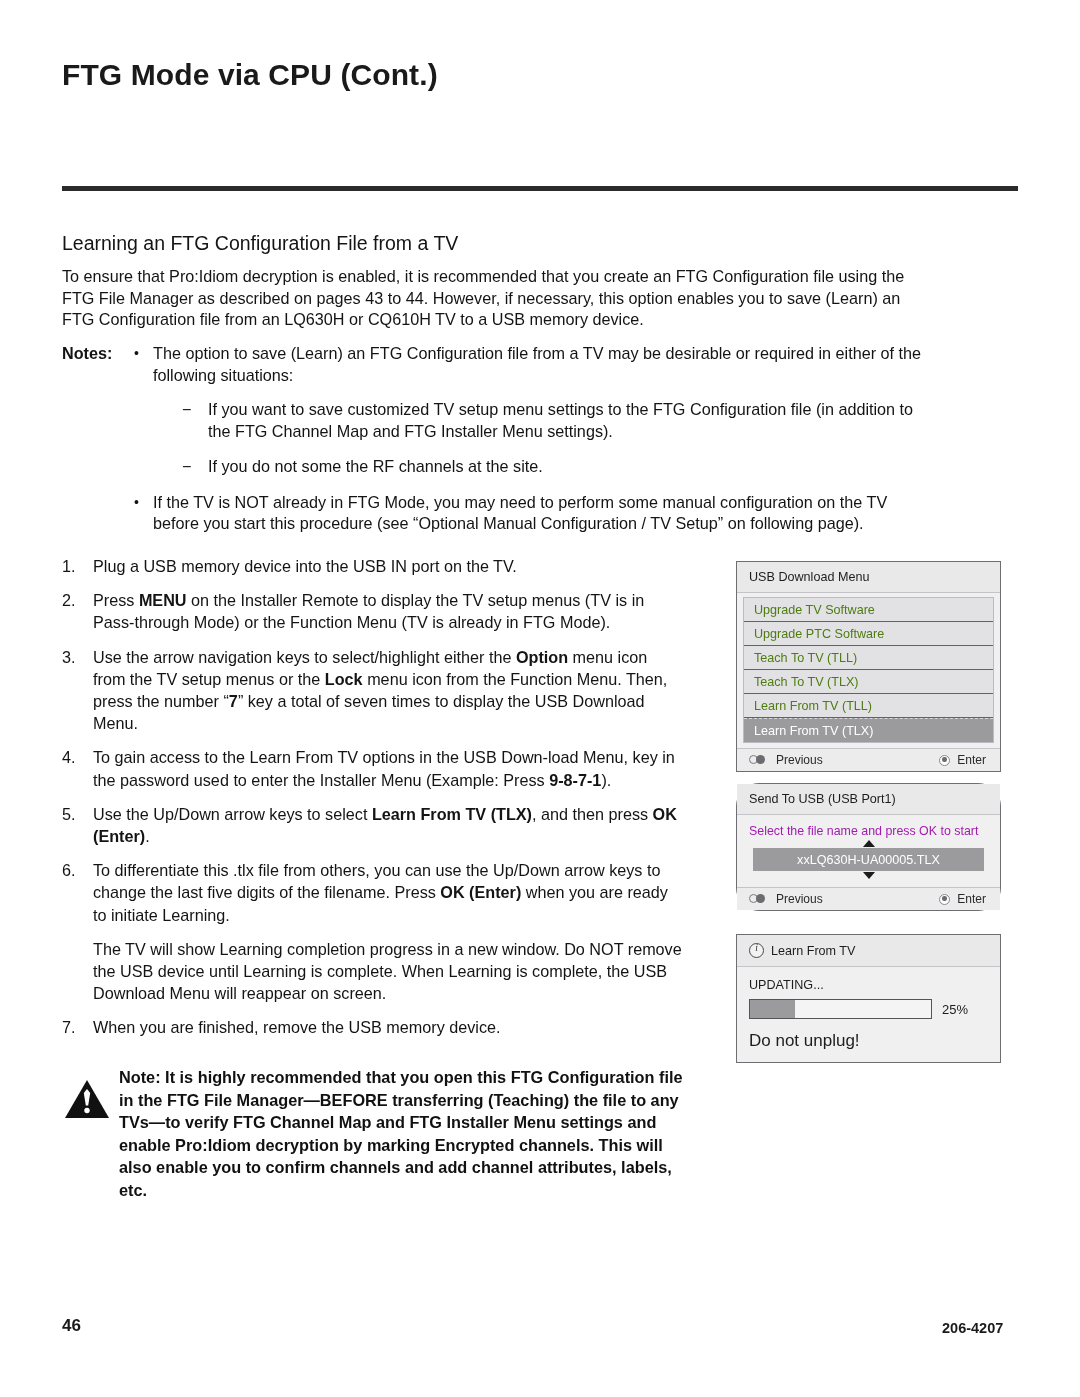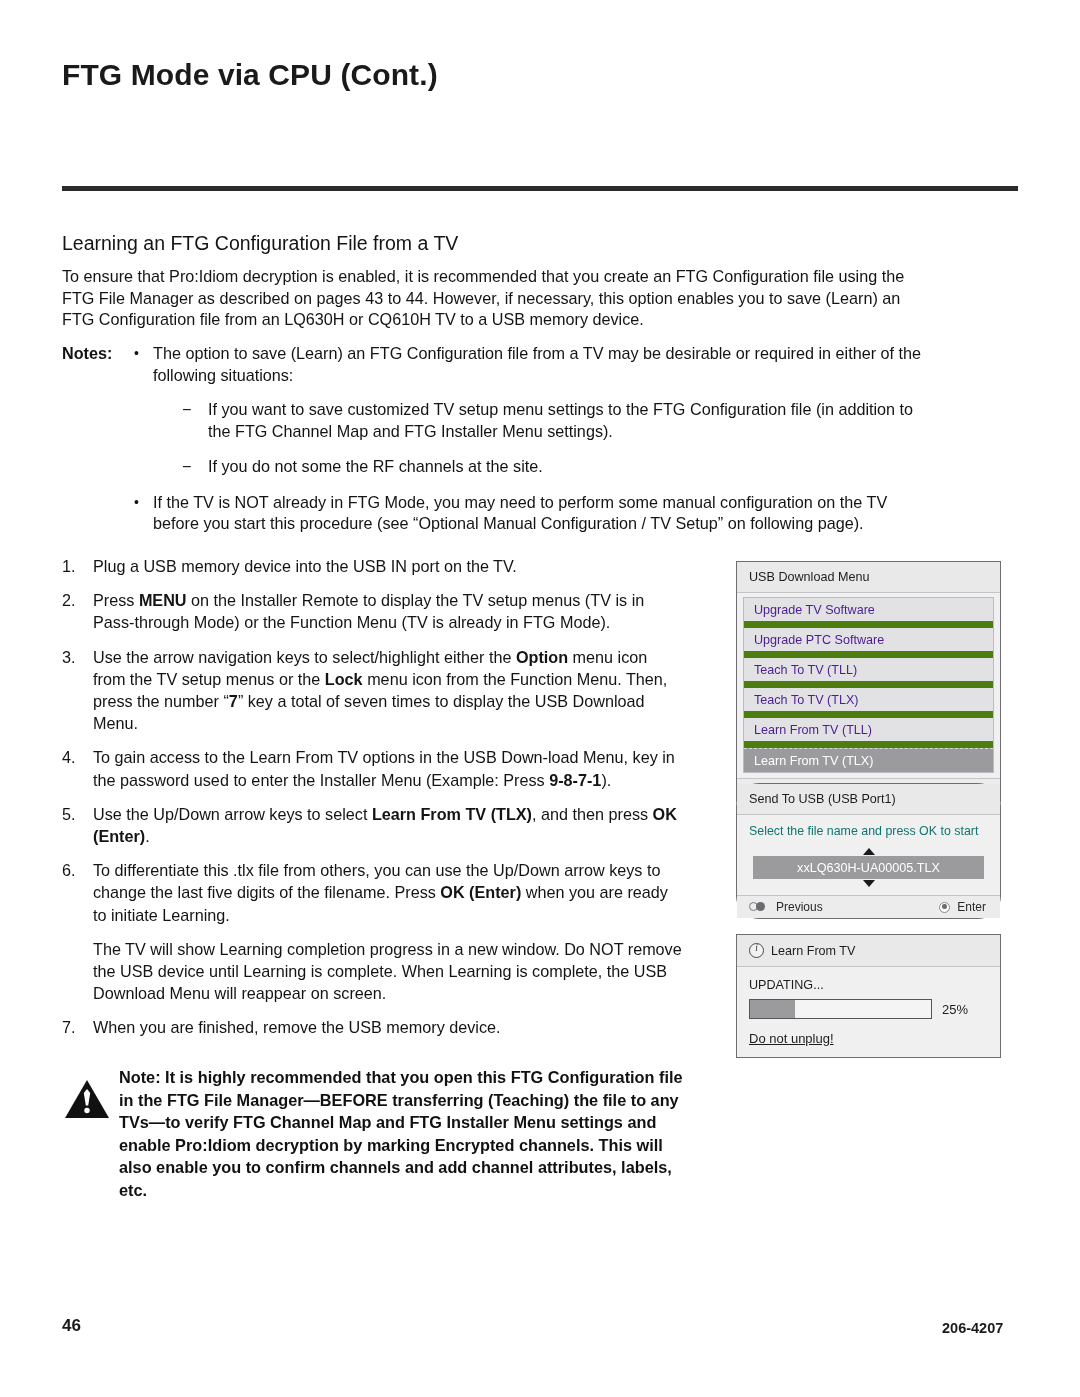--- a/index.html
+++ b/index.html
@@ -199,23 +199,23 @@
 
   .tv-list {
     margin: 4px 6px 0 6px;
     border: 1px solid #b9bcc6;
     box-sizing: border-box;
     background: #e2e2e4;
   }
   .tv-list-item {
     padding: 4.5px 10px;
     font-size: 12.6px;
-    border-bottom: 7px solid #4d7c0f;
+    border-bottom: 1px solid #4d7c0f;
     background: #e2e2e4;
-    color: #4c1d95;
+    color: #4d7c0f;
     box-sizing: border-box;
   }
   .tv-list-item:last-child { border-bottom: none; }
   .tv-list-item.selected {
     background: #9b9b9e;
     color: #ffffff;
     border-top: 1px dashed #d8d8dc;
   }
 
   .tv-footer {
@@ -279,21 +279,21 @@
     content: "i";
     position: absolute; left: 0; right: 0; top: -1px;
     text-align: center;
     font-size: 9.5px; font-style: italic;
     font-family: "Liberation Serif", serif;
     color: #303034;
   }
 
   
   .tv-body { padding: 9px 12px 2px 12px; }
-  .tv-instr { font-size: 12.4px; color: #0f766e; margin-bottom: 10px; }
+  .tv-instr { font-size: 12.4px; color: #a21caf; margin-bottom: 2px; }
   .tv-arrow-up, .tv-arrow-dn {
     width: 0; height: 0;
     margin: 1px auto 1px auto;
     border-left: 6px solid transparent;
     border-right: 6px solid transparent;
   }
   .tv-arrow-up { border-bottom: 7px solid #1b1b1b; }
   .tv-arrow-dn { border-top: 7px solid #1b1b1b; }
   .tv-filename {
     background: #9b9b9e;
@@ -321,23 +321,22 @@
     box-sizing: border-box;
     position: relative;
     overflow: hidden;
   }
   .tv-progress-fill {
     height: 100%;
     background: #9b9b9e;
   }
   .tv-progress-pct { font-size: 13px; color: #1d1d1d; }
   .tv-donot {
-    font-size: 13px; color: #1d1d1d;
+    font-size: 17px; color: #1d1d1d;
     padding: 12px 12px 11px 12px;
-    text-decoration: underline;
   }
 
   b, strong { font-weight: bold; }
 </style>
 </head>
 <body>
 
 <div class="page">
 
   <div class="doc-title">FTG Mode via CPU (Cont.)</div>

